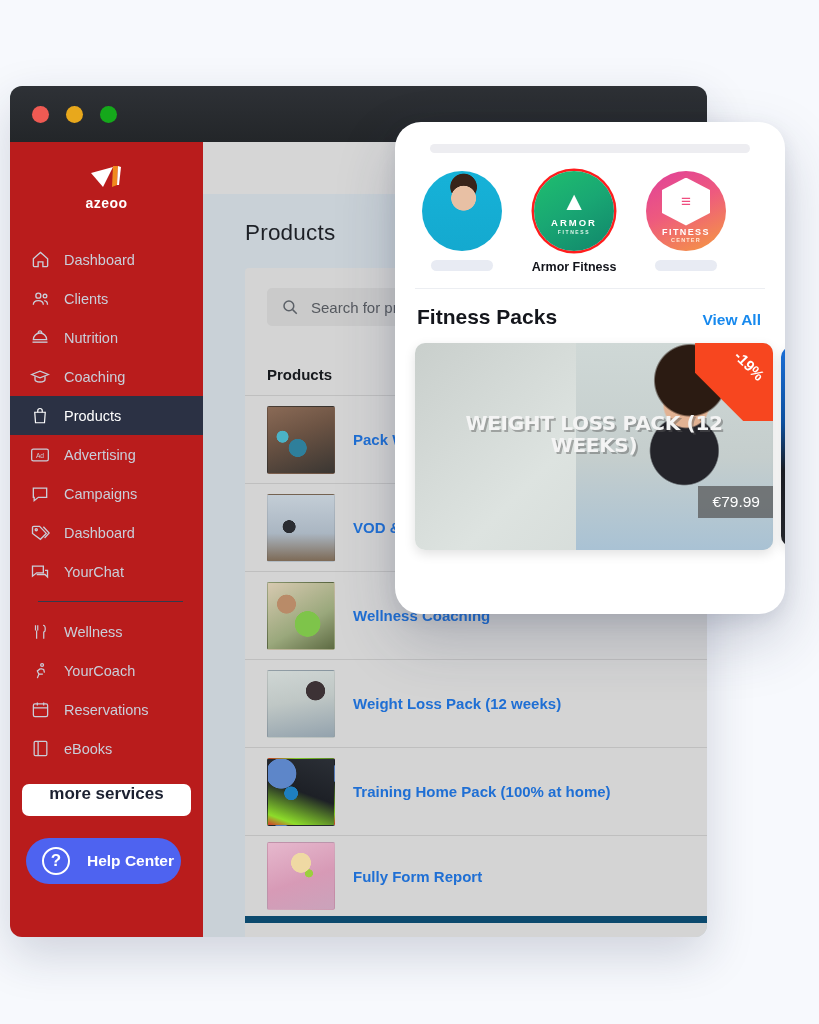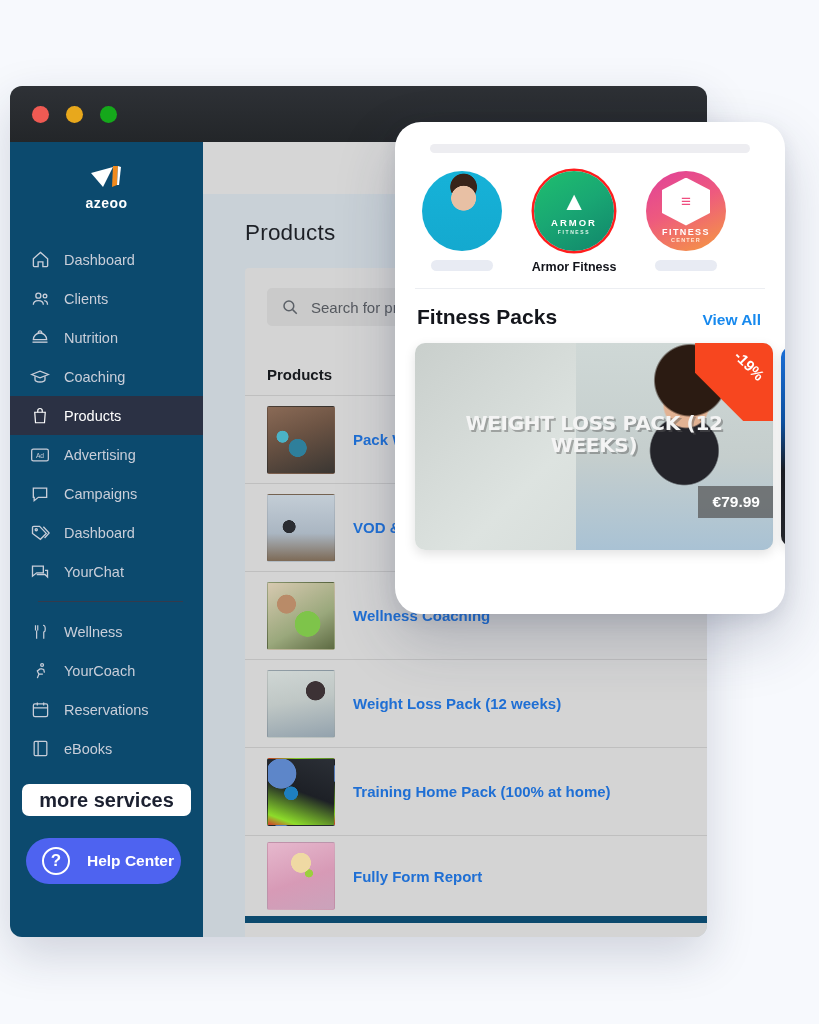--- a/index.html
+++ b/index.html
@@ -30,21 +30,21 @@
   .dots { position: absolute; left: 22px; top: 20px; display: flex; gap: 17px; }
   .dot { width: 17px; height: 17px; border-radius: 50%; }
   .dot.red    { background: #ef5a53; }
   .dot.yellow { background: #e8a81c; }
   .dot.green  { background: #15a81b; }
 
   
   .sidebar {
     position: absolute; left: 0; top: 56px;
     width: 193px; height: 795px;
-    background: #0c4a6e;
+    background: #b91c1c;
     padding-top: 6px;
   }
   .logo-wrap {
     height: 78px; display: flex; flex-direction: column;
     align-items: center; justify-content: center; gap: 2px;
   }
   .logo-mark { width: 40px; height: 30px; }
   .logo-text {
     color: #ffffff; font-size: 14px; font-weight: 700;
     letter-spacing: .5px;
@@ -63,22 +63,22 @@
   }
   .nav-item.active { background: #2b3144; color: #ffffff; }
   .nav-item.active .ico { color: #ffffff; }
   .nav-sep {
     height: 1px; background: #343a4c;
     margin: 10px 20px 10px 28px;
   }
   .more-btn {
     margin: 16px 12px 0 12px; height: 32px;
     background: #ffffff; border-radius: 7px;
-    display: flex; align-items: center; justify-content: center;
-    color: #1b2030; font-size: 20px; font-weight: 600;
+    display: flex; align-items: flex-start; justify-content: center;
+    color: #1b2030; font-size: 17px; font-weight: 600;
     cursor: pointer;
   }
   .help-btn {
     margin: 22px 12px 0 16px; height: 46px; width: 155px;
     background: #4e63f0; border-radius: 24px;
     display: flex; align-items: center; gap: 10px;
     padding-left: 16px; cursor: pointer;
   }
   .help-btn .q {
     width: 28px; height: 28px; border-radius: 50%;
@@ -211,21 +211,21 @@
     transform: rotate(45deg);
   }
   .discount .txt {
     position: absolute; right: 6px; top: 14px;
     transform: rotate(45deg);
     color: #ffffff; font-size: 15px; font-weight: 800;
   }
   .price-tag {
     position: absolute; right: 0; bottom: 32px;
     background: rgba(85,85,85,.72);
-    color: #ffffff; font-size: 15.5px; font-weight: 700;
+    color: #ffffff; font-size: 15.5px; font-weight: 400;
     padding: 7px 13px 7px 15px;
   }
 
   
   .ph-kettlebell { background:
       radial-gradient(circle at 45% 62%, #2e7f9b 0 16%, transparent 17%),
       radial-gradient(circle at 22% 45%, #4bb3c7 0 9%, transparent 10%),
       linear-gradient(160deg,#8a6a56 0%,#6d5444 40%,#3a3632 100%); }
   .ph-yoga { background:
       radial-gradient(circle at 32% 48%, #2a2c31 0 11%, transparent 12%),

